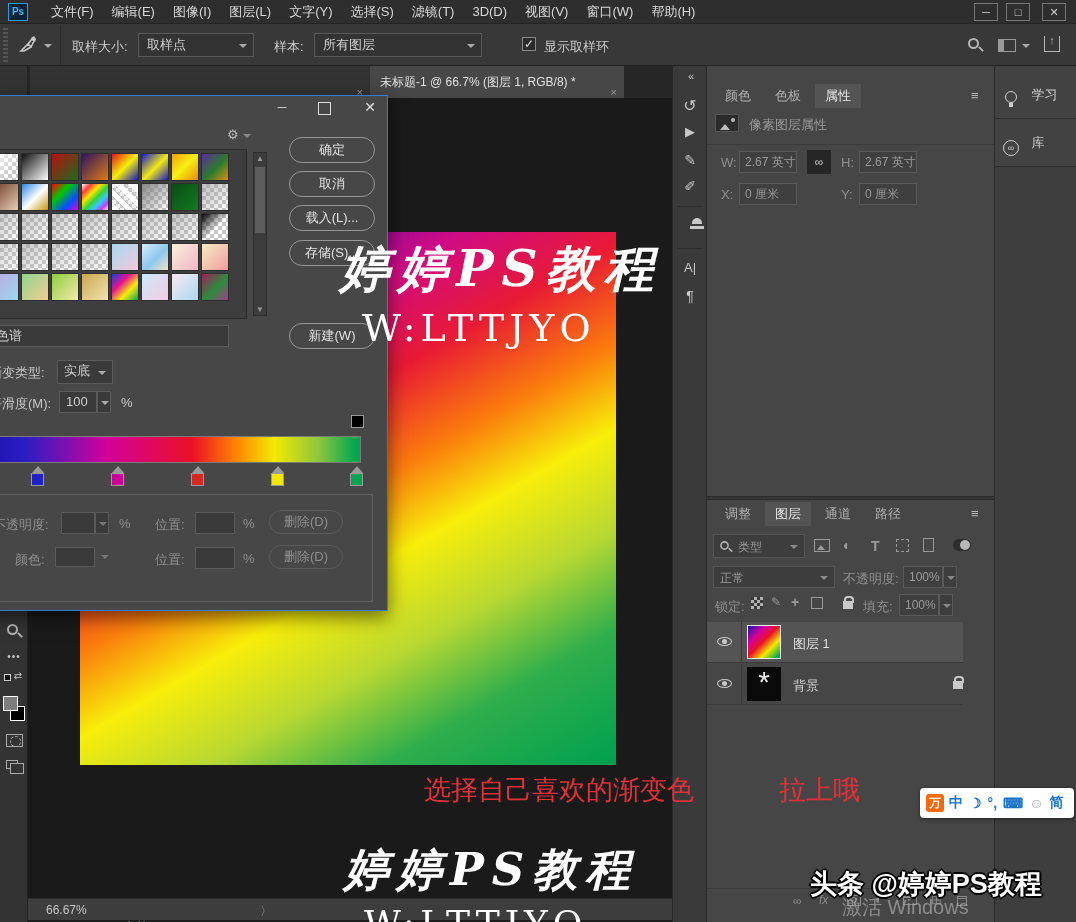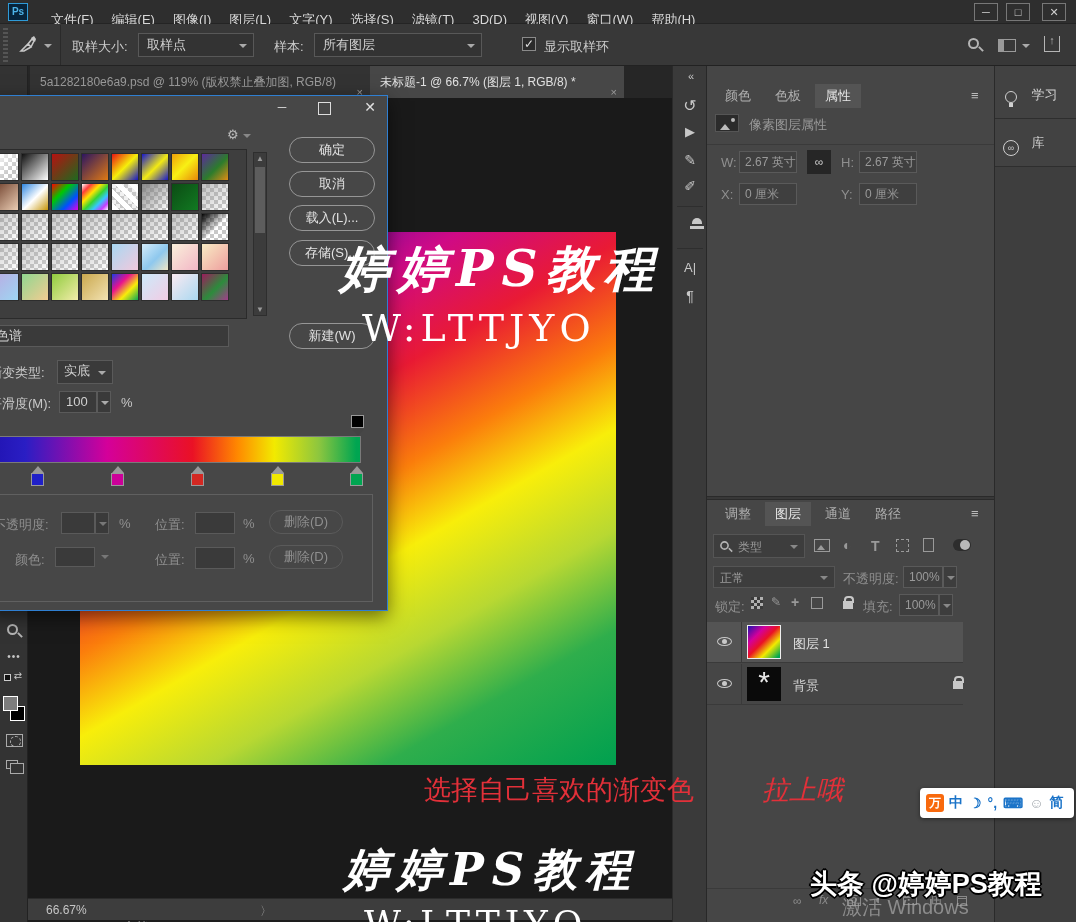--- a/index.html
+++ b/index.html
@@ -6,21 +6,21 @@
   body { background:#111; font-family:"Liberation Sans", sans-serif; }
   .app { position:relative; width:1076px; height:922px; overflow:hidden;
          background:#1d1d1d; font-family:"Liberation Sans", sans-serif; }
 
   
   .menubar { position:absolute; left:0; top:0; width:1076px; height:24px;
              background:#2e2e2e; border-bottom:1px solid #242424; }
   .ps-logo { position:absolute; left:8px; top:3px; width:20px; height:18px;
              background:#07243b; border:1px solid #2f9bd8; color:#4db3e8;
              font-size:10px; font-weight:bold; text-align:center; line-height:16px; }
-  .menu-items { position:absolute; left:42px; top:8px; display:flex; height:24px; }
+  .menu-items { position:absolute; left:42px; top:0; display:flex; height:24px; }
   .menu-item { padding:0 9px; line-height:24px; font-size:13px; color:#d8d8d8; }
   .winctl { position:absolute; top:3px; width:24px; height:18px; border:1px solid #777;
             color:#cfcfcf; font-size:11px; text-align:center; line-height:16px; }
 
   
   .optionsbar { position:absolute; left:0; top:24px; width:1076px; height:42px;
                 background:#383838; border-bottom:1px solid #222; }
   .grip-v { position:absolute; left:3px; top:4px; width:5px; height:34px;
             background:repeating-linear-gradient(to bottom,#555 0 2px,transparent 2px 4px); }
   .opt-label { position:absolute; top:14px; font-size:13px; color:#cccccc; }
@@ -205,21 +205,20 @@
     <div style="position:absolute;left:998px;top:15px;width:18px;height:13px;border:1px solid #9a9a9a;">
       <div style="width:5px;height:11px;background:#9a9a9a;"></div>
     </div>
     <div class="dd-arrow" style="left:1022px;top:20px;"></div>
     <div style="position:absolute;left:1044px;top:12px;width:16px;height:16px;border:1px solid #b5b5b5;border-top:none;color:#b5b5b5;font-size:11px;text-align:center;line-height:8px;">↑</div>
   </div>
 
   <div class="tabbar">
     <span class="panel-chevrons" style="position:absolute;left:-22px;top:4px;">»</span>
     <div class="doc-tab" style="left:2px;width:340px;background:#333;color:#9a9a9a;">
-      <span>5a1282180e6a9.psd @ 119% (版权禁止叠加图, RGB/8)</span>
       <span class="tab-close">×</span>
     </div>
     <div class="doc-tab" style="left:342px;width:254px;background:#474747;color:#e0e0e0;">
       <span>未标题-1 @ 66.7% (图层 1, RGB/8) *</span>
       <span class="tab-close">×</span>
     </div>
   </div>
 
   <div class="canvas-wrap">
     <div class="canvas-img" style="background: linear-gradient(150deg, rgb(18, 11, 146) 0%, rgb(106, 11, 165) 14%, rgb(207, 10, 134) 26%, rgb(233, 26, 52) 38%, rgb(251, 125, 12) 50%, rgb(248, 238, 10) 60%, rgb(184, 216, 50) 72%, rgb(47, 174, 76) 84%, rgb(0, 160, 79) 100%);"></div>
@@ -482,21 +481,21 @@
     <div style="position:absolute;left:8px;top:68px;">
       <span class="cclogo">∞</span>
       <span style="color:#d0d0d0;font-size:13px;margin-left:8px;vertical-align:4px;">库</span>
     </div>
     <div style="position:absolute;left:0;top:100px;width:82px;height:756px;background:#3e3e3e;border-top:1px solid #2e2e2e;"></div>
   </div>
 
   <div class="ovl calligraphy" style="left:340px;top:236px;font-size:50px;">婷婷PS教程</div>
   <div class="ovl wserif" style="left:362px;top:306px;font-size:38px;">W:LTTJYO</div>
   <div class="ovl redtext" style="left:424px;top:772px;font-size:27px;">
-    <span>选择自己喜欢的渐变色</span><span style="margin-left:68px;font-style:italic;">拉上哦</span>
+    <span>选择自己喜欢的渐变色</span><span style="margin-left:85px;">拉上哦</span>
   </div>
   <div class="ovl calligraphy" style="left:344px;top:840px;font-size:45px;">婷婷PS教程</div>
   <div class="ovl wserif" style="left:364px;top:903px;font-size:36px;">W:LTTJYO</div>
   <div class="ovl watermark" style="left:842px;top:894px;font-size:20px;z-index:95;">激活 Windows</div>
   <div class="ovl headline" style="left:810px;top:866px;font-size:27px;z-index:96;">头条 @婷婷PS教程</div>
 
   <div class="imebar">
     <span class="ime-box">万</span>
     <span id="ime-items" style="display:flex;gap:6px;align-items:center;">
         <span class="ime-item">中</span>

